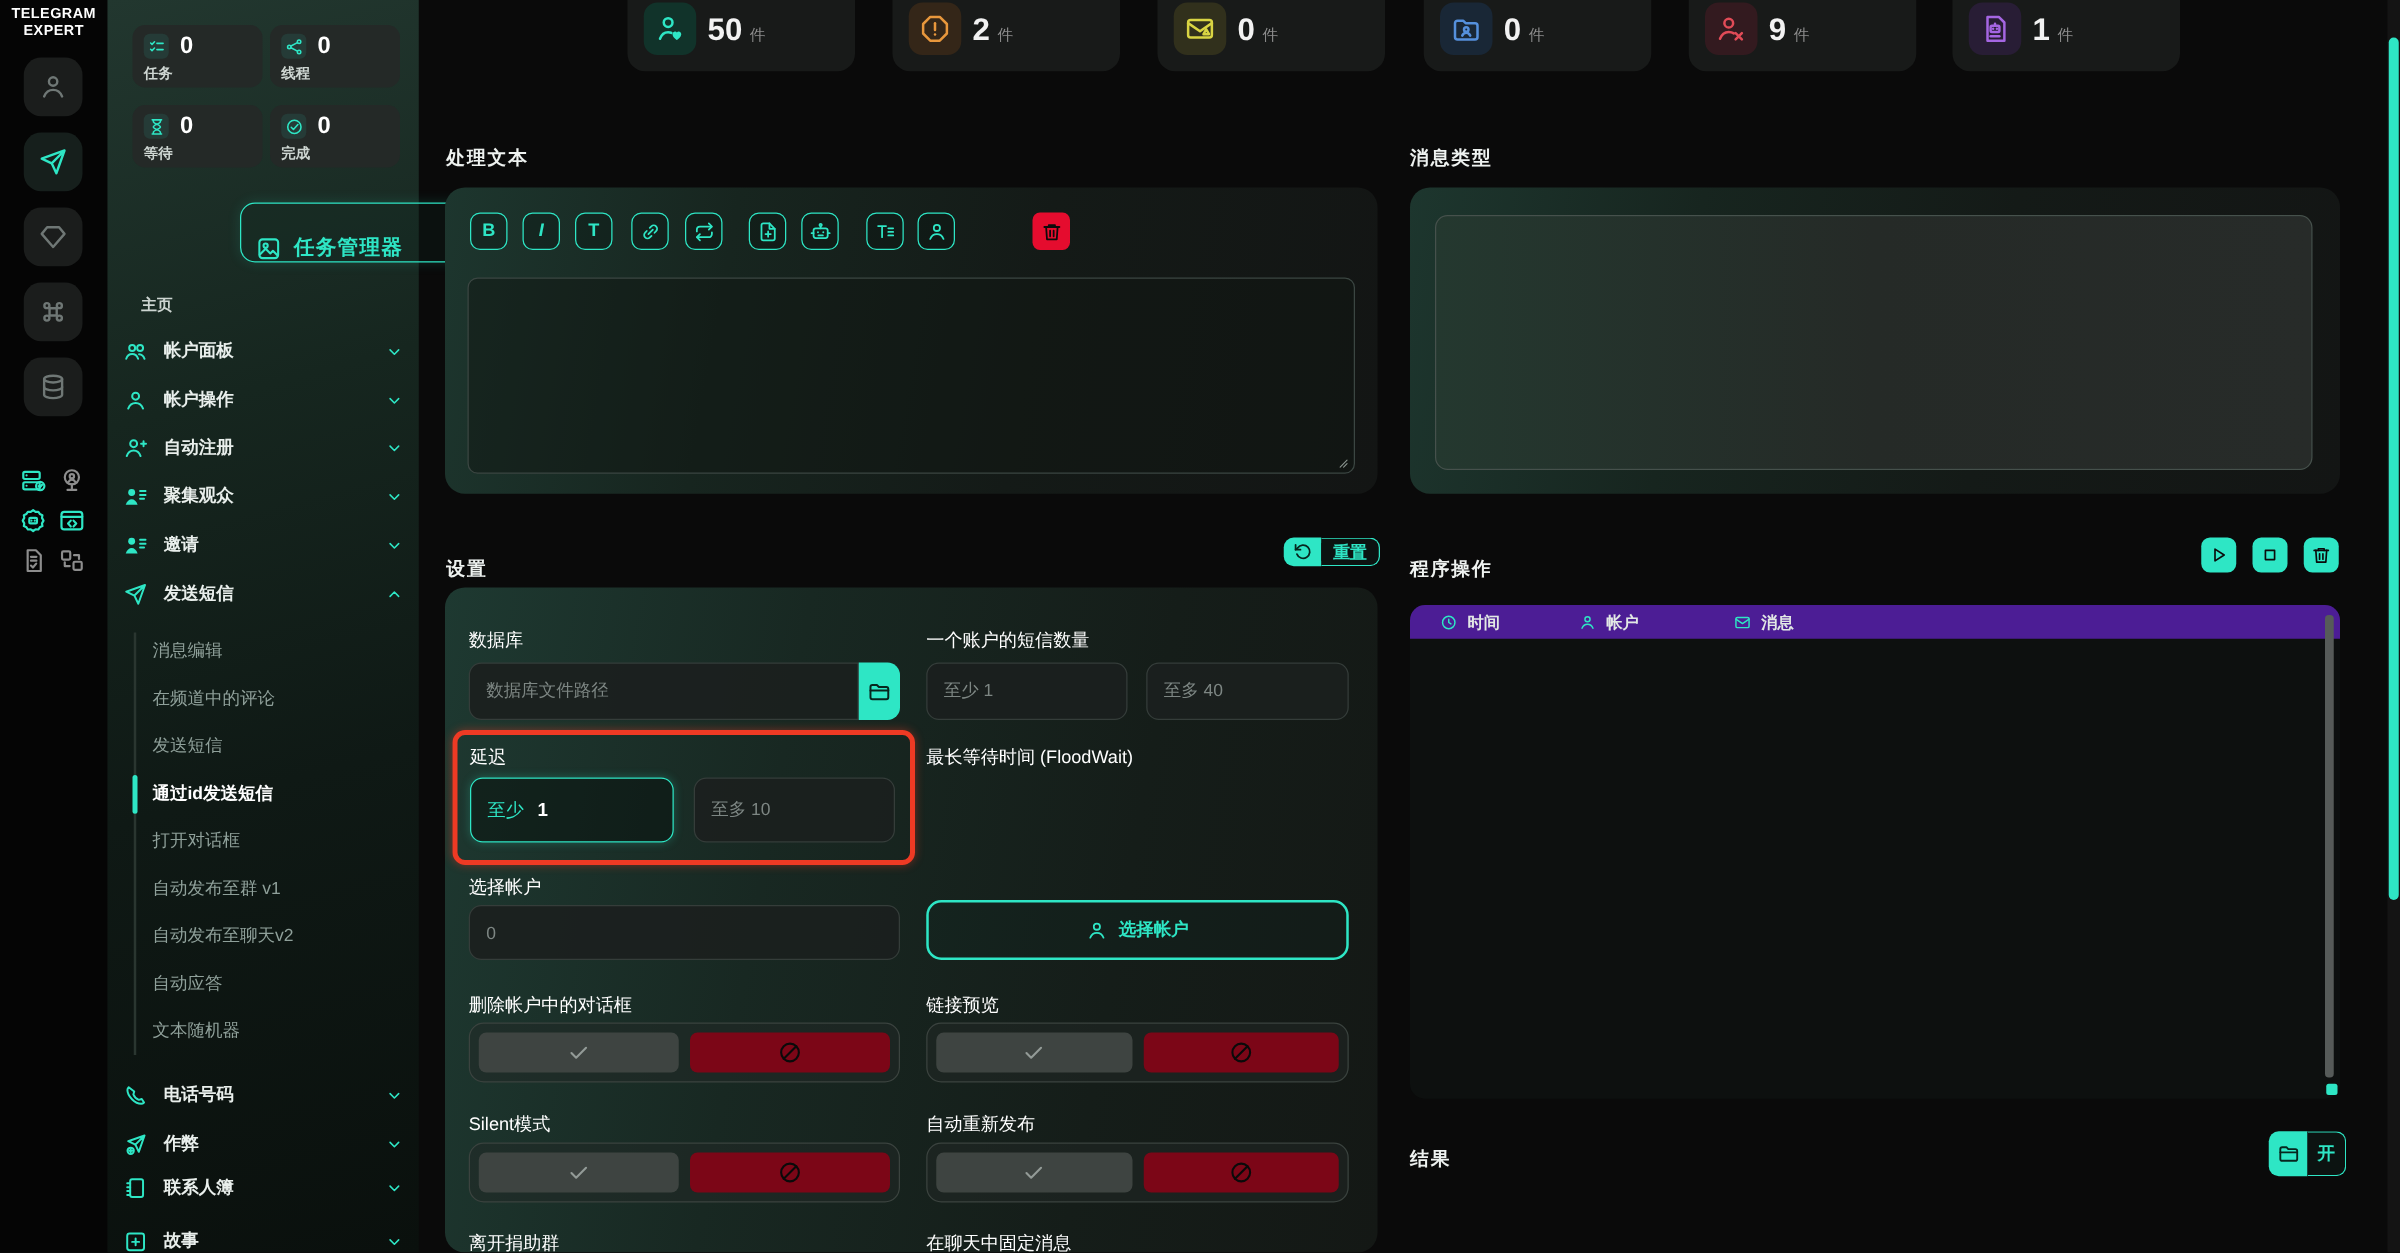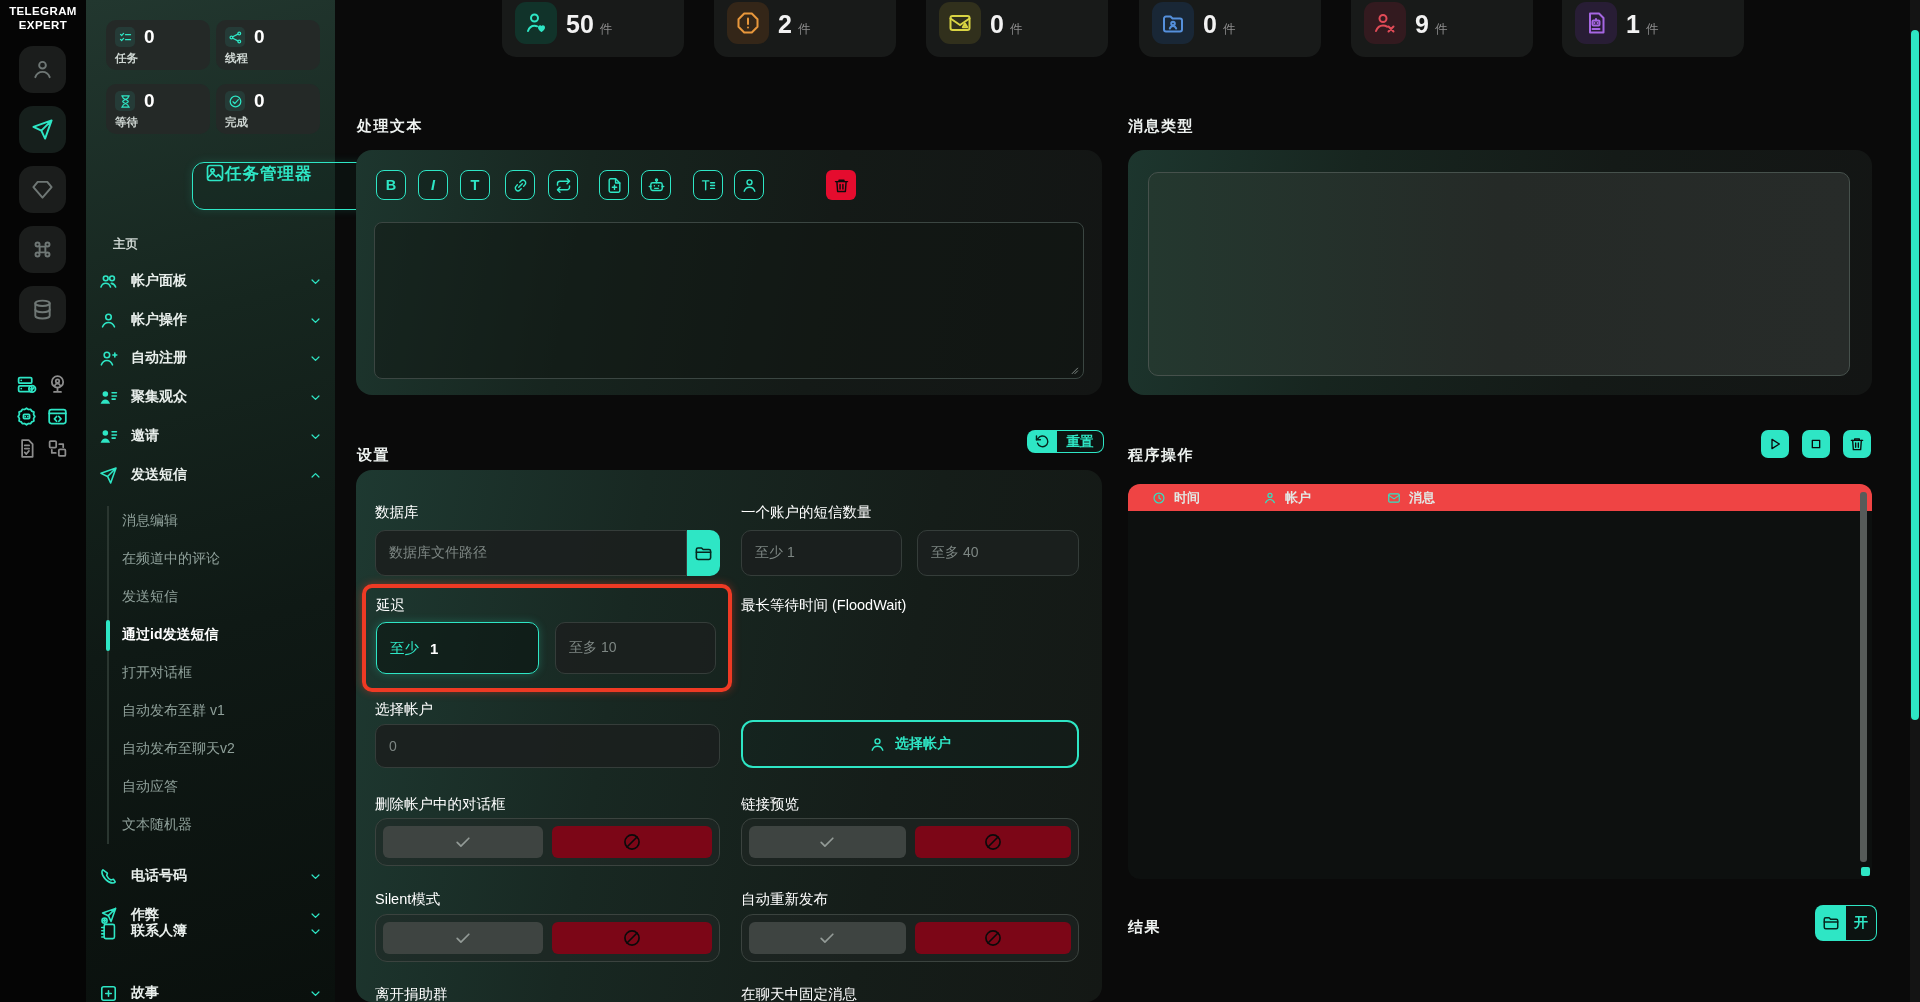--- a/index.html
+++ b/index.html
@@ -22,21 +22,21 @@
   
   .sidebar{left:86px;top:0;width:249px;height:1002px;
            background:linear-gradient(165deg,#22372f 0%,#16261f 32%,#0f1915 62%,#0a100d 100%)}
   .stat-card{width:104px;height:50px;border-radius:10px;background:#24292755;background-color:#242927;padding:7px 9px}
   .stat-tile{width:20px;height:20px;border-radius:5px;background:rgba(46,230,197,.1);color:var(--accent);
              display:flex;align-items:center;justify-content:center}
   .stat-tile .ic{width:15px;height:15px}
   .stat-num{position:absolute;left:38px;top:6px;font-size:19px;font-weight:700;color:#fff}
   .stat-lbl{position:absolute;left:9px;top:31px;font-size:11.5px;font-weight:700;color:#ced6d2}
   .tm-btn{left:106px;top:162px;width:222px;height:48px;border:1.5px solid var(--accent);border-radius:12px;
-          background:rgba(17,38,32,.25);display:flex;align-items:flex-start;padding:0 12px;
+          background:rgba(17,38,32,.25);display:flex;align-items:flex-end;padding:0 12px;gap:10px;
           box-shadow:0 0 10px rgba(46,230,197,.15)}
   .tm-btn .ic{width:20px;height:20px;color:var(--accent)}
   .tm-lbl{flex:1;font-size:16.5px;font-weight:700;color:var(--accent);letter-spacing:1px}
   .tm-badge{width:18px;height:18px;border-radius:50%;background:var(--accent);color:#07261e;
             font-size:11px;font-weight:700;display:flex;align-items:center;justify-content:center}
   .menu-row{left:99px;width:224px;height:38px;display:flex;align-items:center;gap:13px}
   .menu-row .mic{width:19px;height:19px;color:var(--accent);flex:none}
   .menu-row .mlb{flex:1;font-size:14px;font-weight:700;color:#e9efec}
   .menu-row .mch{width:15px;height:15px;color:var(--accent);flex:none}
   .sub-row{left:122px;width:200px;height:38px;display:flex;align-items:center}
@@ -66,21 +66,21 @@
              display:flex;align-items:center;padding:0 13px;box-shadow:0 0 8px rgba(46,230,197,.25)}
   .toggle{height:48px;border:1px solid #3b433f;background:rgba(33,40,37,.5);border-radius:12px;
           padding:7px;display:flex;gap:9px}
   .tg-yes{flex:1;background:#3e4441;border-radius:6px;display:flex;align-items:center;justify-content:center;color:#939b97}
   .tg-no{flex:1;background:#7c0617;border-radius:6px;display:flex;align-items:center;justify-content:center;color:#0a0a0a}
   .tg-yes .ic,.tg-no .ic{width:20px;height:20px}
   .ops-btn{width:28px;height:28px;border-radius:7px;background:var(--accent);color:#0b0b0b;
            display:flex;align-items:center;justify-content:center}
   .ops-btn .ic{width:16px;height:16px}
   .ops-panel{background:#0d100f;border-radius:12px}
-  .ops-head{position:absolute;left:0;top:0;width:744px;height:27px;background:#ef4444;border-radius:12px 12px 0 0}
+  .ops-head{position:absolute;left:0;top:0;width:744px;height:27px;background:#4c1d95;border-radius:12px 12px 0 0}
   .col-h{position:absolute;top:0;height:27px;display:flex;align-items:center;gap:8px;font-size:13px;font-weight:700;color:#e2e8e5}
   .col-h .ic{width:14px;height:14px;color:var(--accent)}
   .split-btn{display:flex;height:36px;border-radius:9px}
   .seg-accent{background:var(--accent);color:#07261e;display:flex;align-items:center;justify-content:center;border-radius:8px 0 0 8px}
   .seg-dark{background:#0c1311;border:1px solid var(--accent);border-left:none;color:var(--accent);
             font-weight:700;display:flex;align-items:center;justify-content:center;border-radius:0 8px 8px 0}
   .red-rect{border:4px solid #ee3a24;border-radius:10px;box-shadow:0 0 8px rgba(238,58,36,.45)}
 </style>
 </head>
 <body>
@@ -388,21 +388,21 @@
           <path d="M7 17v3M5.5 18.5h3"></path>
         </svg>
       </span>
     <span class="mlb">作弊</span>
     <span class="ic mch">
         <svg viewBox="0 0 24 24" fill="none" stroke="currentColor" stroke-width="2" stroke-linecap="round" stroke-linejoin="round">
           <path d="M6.5 9.5 12 15l5.5-5.5"></path>
         </svg>
       </span>
   </div>
-  <div class="abs menu-row" style="left:13px;top:912px">
+  <div class="abs menu-row" style="left:13px;top:931px">
     <span class="ic mic">
         <svg viewBox="0 0 24 24" fill="none" stroke="currentColor" stroke-width="2" stroke-linecap="round" stroke-linejoin="round">
           <rect x="6.5" y="3" width="13" height="18" rx="2"></rect>
           <path d="M3.5 7h3M3.5 11h3M3.5 15h3M3.5 19h3"></path>
         </svg>
       </span>
     <span class="mlb">联系人簿</span>
     <span class="ic mch">
         <svg viewBox="0 0 24 24" fill="none" stroke="currentColor" stroke-width="2" stroke-linecap="round" stroke-linejoin="round">
           <path d="M6.5 9.5 12 15l5.5-5.5"></path>

